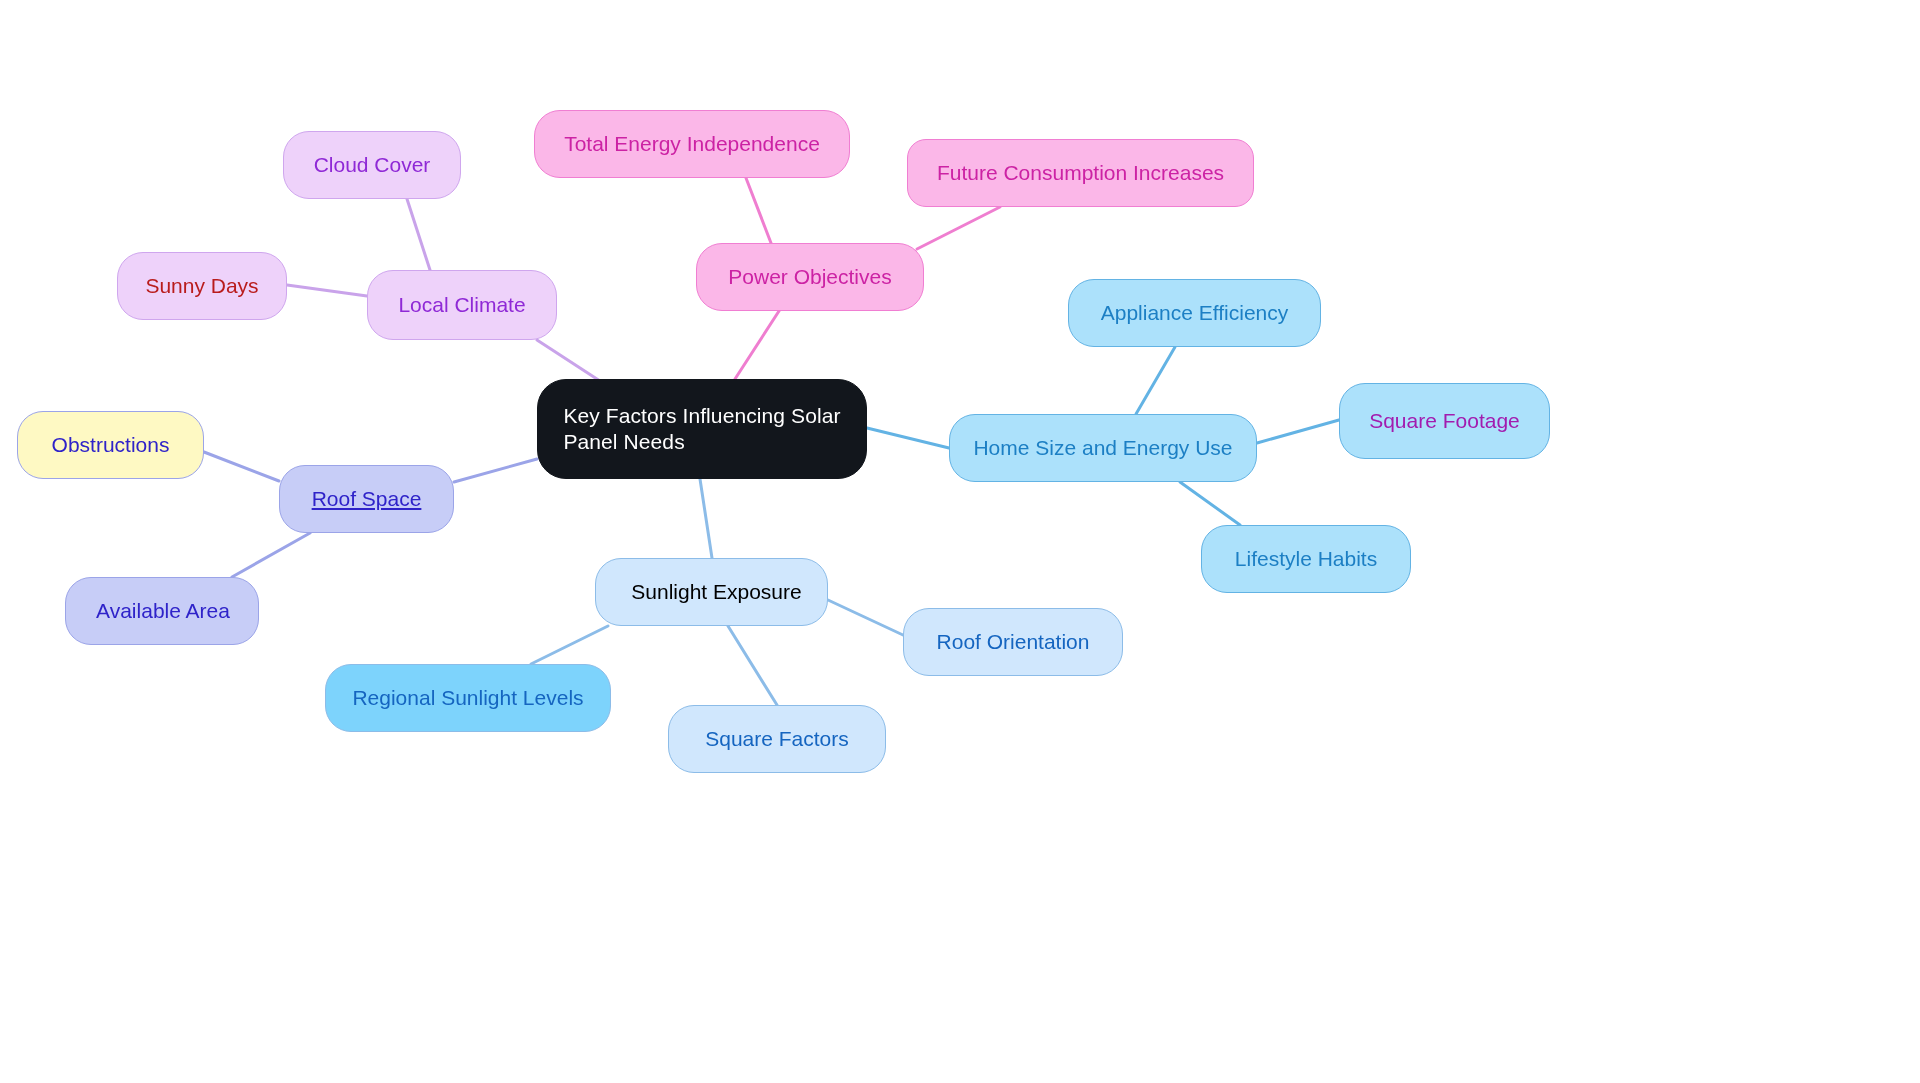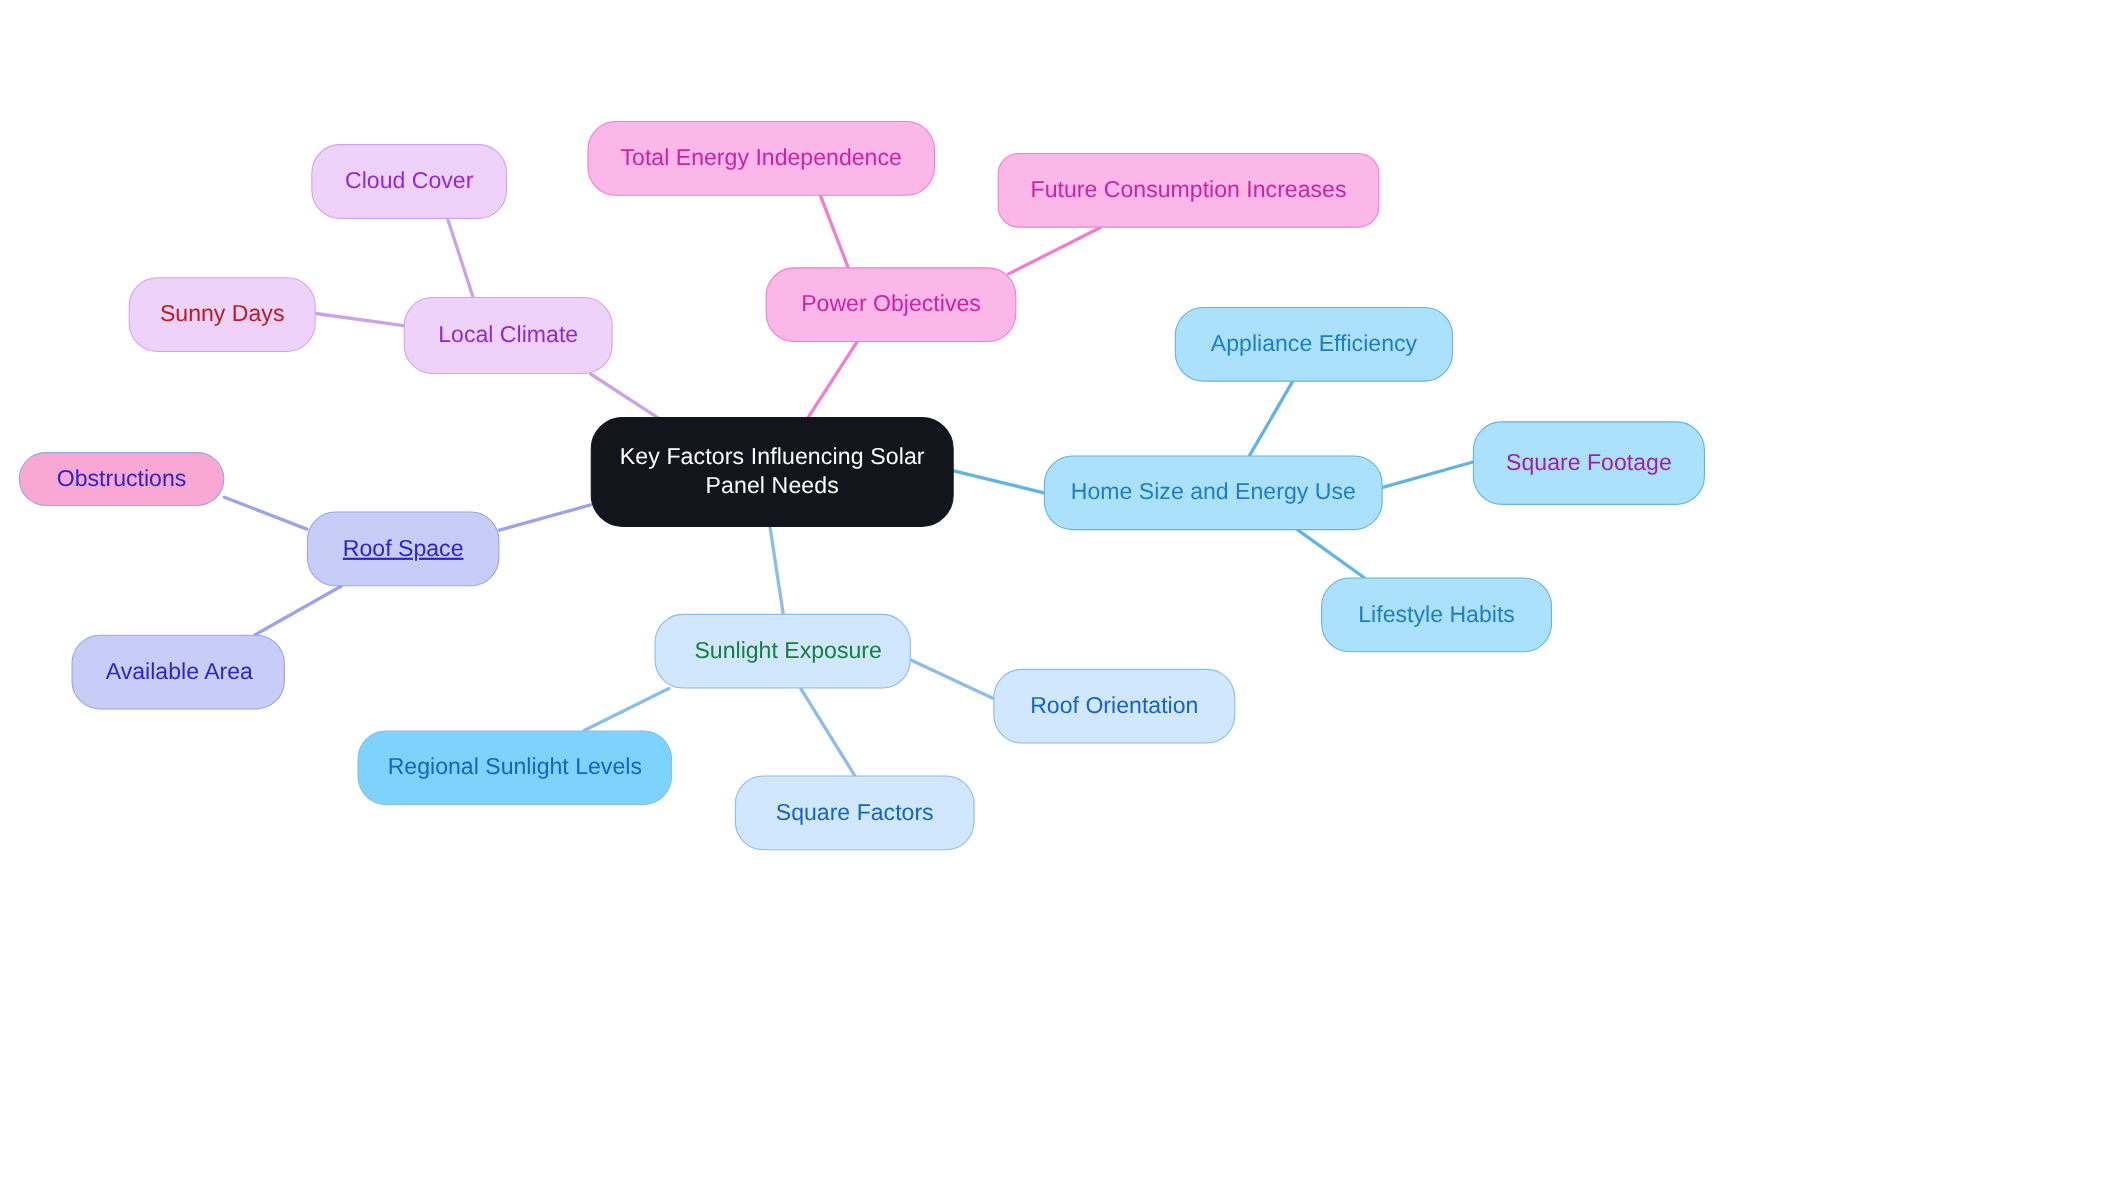--- a/index.html
+++ b/index.html
@@ -22,21 +22,20 @@
     width: 1920px;
     height: 1083px;
     pointer-events: none;
   }
   .node {
     position: absolute;
     box-sizing: border-box;
     display: flex;
     align-items: center;
     justify-content: center;
-    text-align: center;
     border-radius: 26px;
     border-width: 1.6px;
     border-style: solid;
     line-height: 1.22;
     white-space: pre-line;
     padding: 4px 14px;
   }
   .node.root {
     border-radius: 29px;
     border-width: 1px;
@@ -73,21 +72,21 @@
       <div class="node" style="left: 367px; top: 270px; width: 190px; height: 70px; background: rgb(238, 210, 250); border-color: rgb(207, 166, 238); color: rgb(143, 41, 214); font-size: 21px;"><span>Local Climate</span></div>
       <div class="node" style="left: 283px; top: 131px; width: 178px; height: 68px; background: rgb(238, 210, 250); border-color: rgb(207, 166, 238); color: rgb(143, 41, 214); font-size: 21px;"><span>Cloud Cover</span></div>
       <div class="node" style="left: 117px; top: 252px; width: 170px; height: 68px; background: rgb(238, 210, 250); border-color: rgb(207, 166, 238); color: #b91c1c; font-size: 21px;"><span>Sunny Days</span></div>
       <div class="node" style="left: 696px; top: 243px; width: 228px; height: 68px; background: rgb(251, 183, 232); border-color: rgb(240, 126, 210); color: rgb(204, 34, 164); font-size: 21px;"><span>Power Objectives</span></div>
       <div class="node" style="left: 534px; top: 110px; width: 316px; height: 68px; background: rgb(251, 183, 232); border-color: rgb(240, 126, 210); color: rgb(204, 34, 164); font-size: 21px;"><span>Total Energy Independence</span></div>
       <div class="node" style="left: 907px; top: 139px; width: 347px; height: 68px; background: rgb(251, 183, 232); border-color: rgb(240, 126, 210); color: rgb(204, 34, 164); font-size: 21px; border-radius: 19px;"><span>Future Consumption Increases</span></div>
       <div class="node" style="left: 949px; top: 414px; width: 308px; height: 68px; background: rgb(172, 225, 251); border-color: rgb(99, 179, 228); color: rgb(28, 127, 196); font-size: 21px;"><span>Home Size and Energy Use</span></div>
       <div class="node" style="left: 1068px; top: 279px; width: 253px; height: 68px; background: rgb(172, 225, 251); border-color: rgb(99, 179, 228); color: rgb(28, 127, 196); font-size: 21px;"><span>Appliance Efficiency</span></div>
       <div class="node" style="left: 1339px; top: 383px; width: 211px; height: 76px; background: rgb(172, 225, 251); border-color: rgb(99, 179, 228); color: #a21caf; font-size: 21px;"><span>Square Footage</span></div>
       <div class="node" style="left: 1201px; top: 525px; width: 210px; height: 68px; background: rgb(172, 225, 251); border-color: rgb(99, 179, 228); color: rgb(28, 127, 196); font-size: 21px;"><span>Lifestyle Habits</span></div>
-      <div class="node" style="left: 595px; top: 558px; width: 233px; height: 68px; background: rgb(208, 231, 253); border-color: rgb(140, 188, 232); color: #15803d; font-size: 21px; padding-left: 24px;"><span>Sunlight Exposure</span></div>
+      <div class="node" style="left: 595px; top: 558px; width: 233px; height: 68px; background: rgb(208, 231, 253); border-color: rgb(140, 188, 232); color: #000000; font-size: 21px; padding-left: 24px;"><span>Sunlight Exposure</span></div>
       <div class="node" style="left: 903px; top: 608px; width: 220px; height: 68px; background: rgb(208, 231, 253); border-color: rgb(140, 188, 232); color: rgb(21, 101, 192); font-size: 21px;"><span>Roof Orientation</span></div>
       <div class="node" style="left: 325px; top: 664px; width: 286px; height: 68px; background: #7dd3fc; border-color: rgb(140, 188, 232); color: rgb(21, 101, 192); font-size: 21px;"><span>Regional Sunlight Levels</span></div>
       <div class="node" style="left: 668px; top: 705px; width: 218px; height: 68px; background: rgb(208, 231, 253); border-color: rgb(140, 188, 232); color: rgb(21, 101, 192); font-size: 21px;"><span>Square Factors</span></div>
       <div class="node" style="left: 279px; top: 465px; width: 175px; height: 68px; background: rgb(199, 205, 247); border-color: rgb(155, 164, 232); color: rgb(47, 35, 201); font-size: 21px; text-decoration: underline;"><span>Roof Space</span></div>
-      <div class="node" style="left: 17px; top: 411px; width: 187px; height: 49px; background: #f9a8d4; border-color: rgb(155, 164, 232); color: rgb(47, 35, 201); font-size: 21px;"><span>Obstructions</span></div>
+      <div class="node" style="left: 17px; top: 411px; width: 187px; height: 68px; background: #fef9c3; border-color: rgb(155, 164, 232); color: rgb(47, 35, 201); font-size: 21px;"><span>Obstructions</span></div>
       <div class="node" style="left: 65px; top: 577px; width: 194px; height: 68px; background: rgb(199, 205, 247); border-color: rgb(155, 164, 232); color: rgb(47, 35, 201); font-size: 21px; padding-left: 16px;"><span>Available Area</span></div>
     </div>
 </div>
 
 </body></html>

